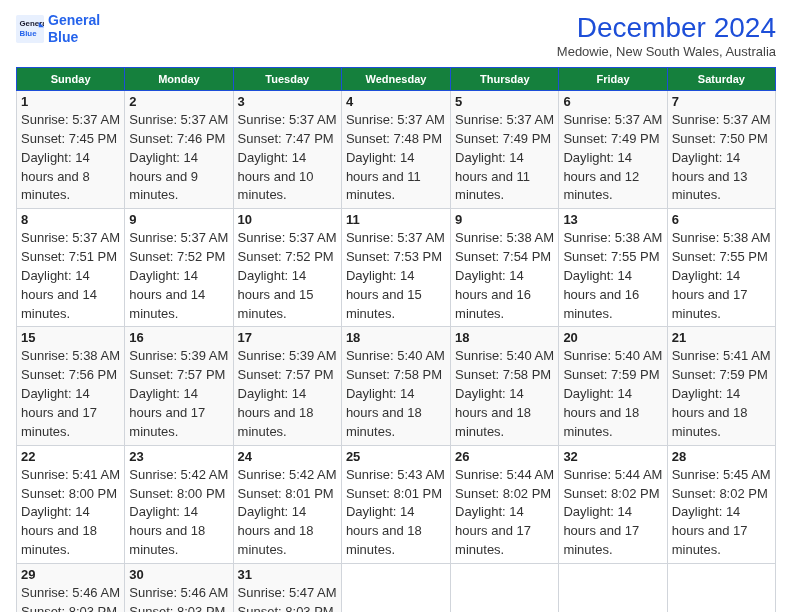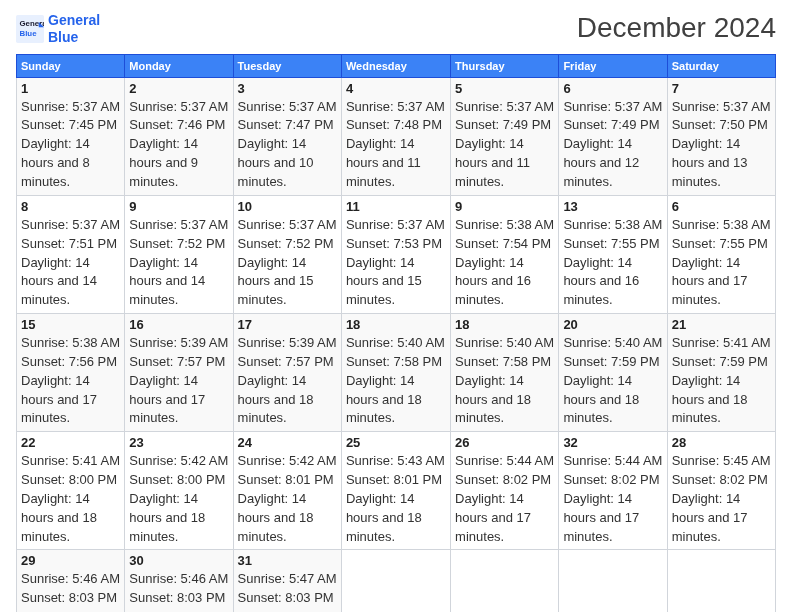--- a/index.html
+++ b/index.html
@@ -39,36 +39,36 @@
     .logo-icon {
       width: 28px;
       height: 28px;
     }
     .title-block {
       text-align: right;
     }
     .month-title {
       font-size: 28px;
       font-weight: normal;
-      color: #404040;
+      color: #1d4ed8;
     }
     .location {
       font-size: 13px;
       color: #444;
     }
     .calendar {
       width: 100%;
       border-collapse: collapse;
       font-size: 10px;
     }
     .calendar thead th {
-      background: #3b82f6;
+      background: #15803d;
       color: #fff;
       padding: 5px 4px;
-      text-align: left;
+      text-align: center;
       font-size: 11px;
       font-weight: bold;
       border: 1px solid #1d4ed8;
     }
     .calendar tbody td {
       border: 1px solid #d1d5db;
       vertical-align: top;
       padding: 3px 4px;
       width: 113px;
       height: 88px;
@@ -107,20 +107,21 @@
       </svg>
       <div>
         <div class="logo-text">
           <span>General</span><br>
           <span style="color:#2563eb">Blue</span>
         </div>
       </div>
     </div>
     <div class="title-block">
       <div class="month-title">December 2024</div>
+      <div class="location">Medowie, New South Wales, Australia</div>
     </div>
   </div>
 
   <table class="calendar">
     <thead>
       <tr>
         <th>Sunday</th>
         <th>Monday</th>
         <th>Tuesday</th>
         <th>Wednesday</th>

